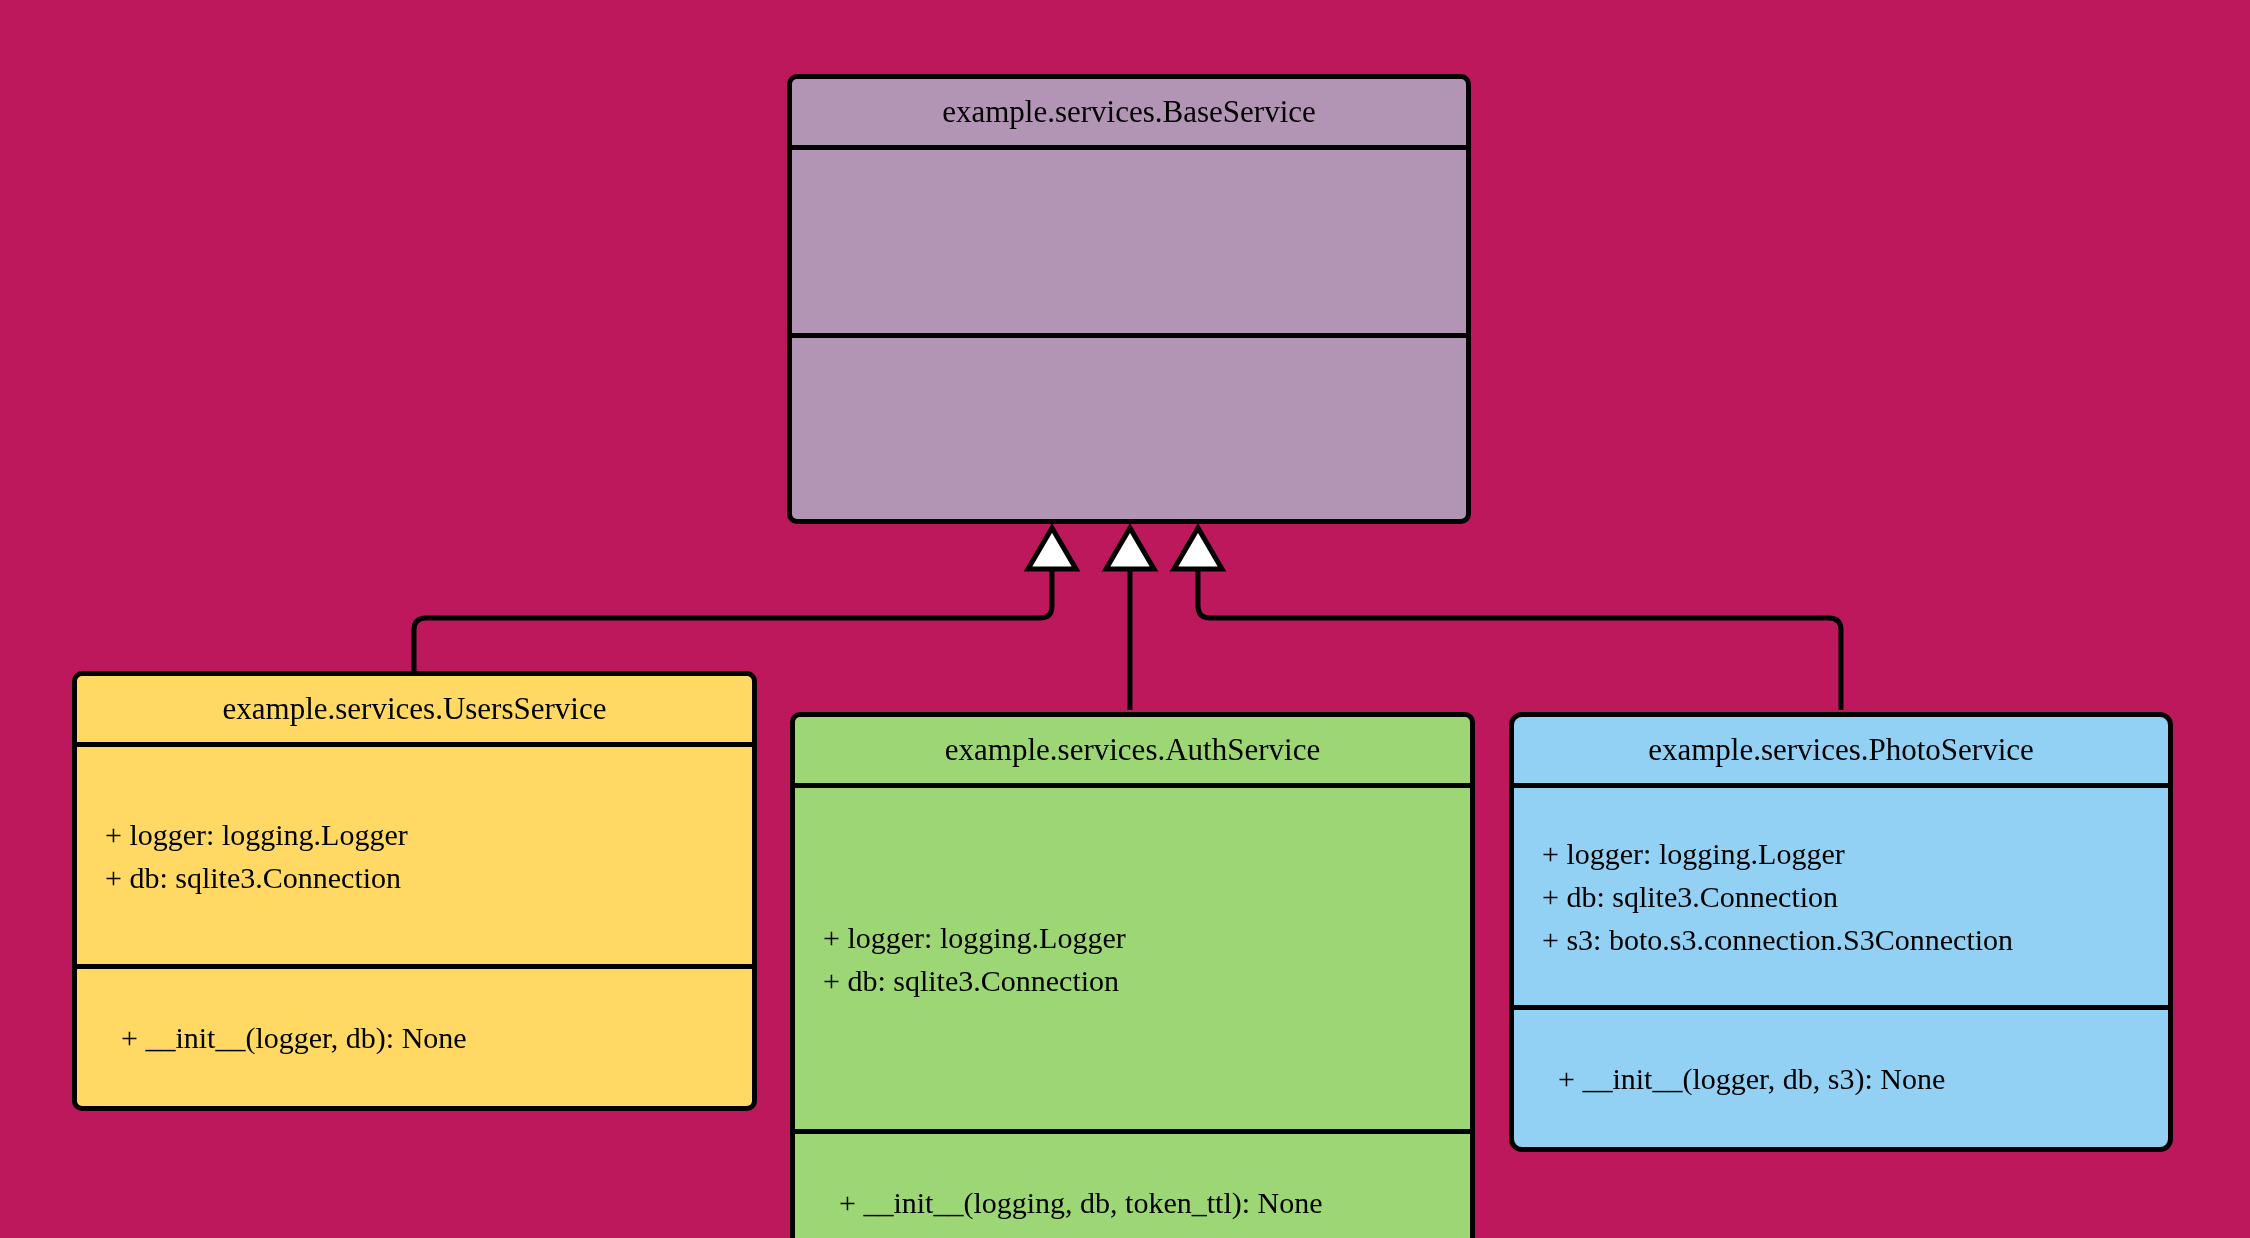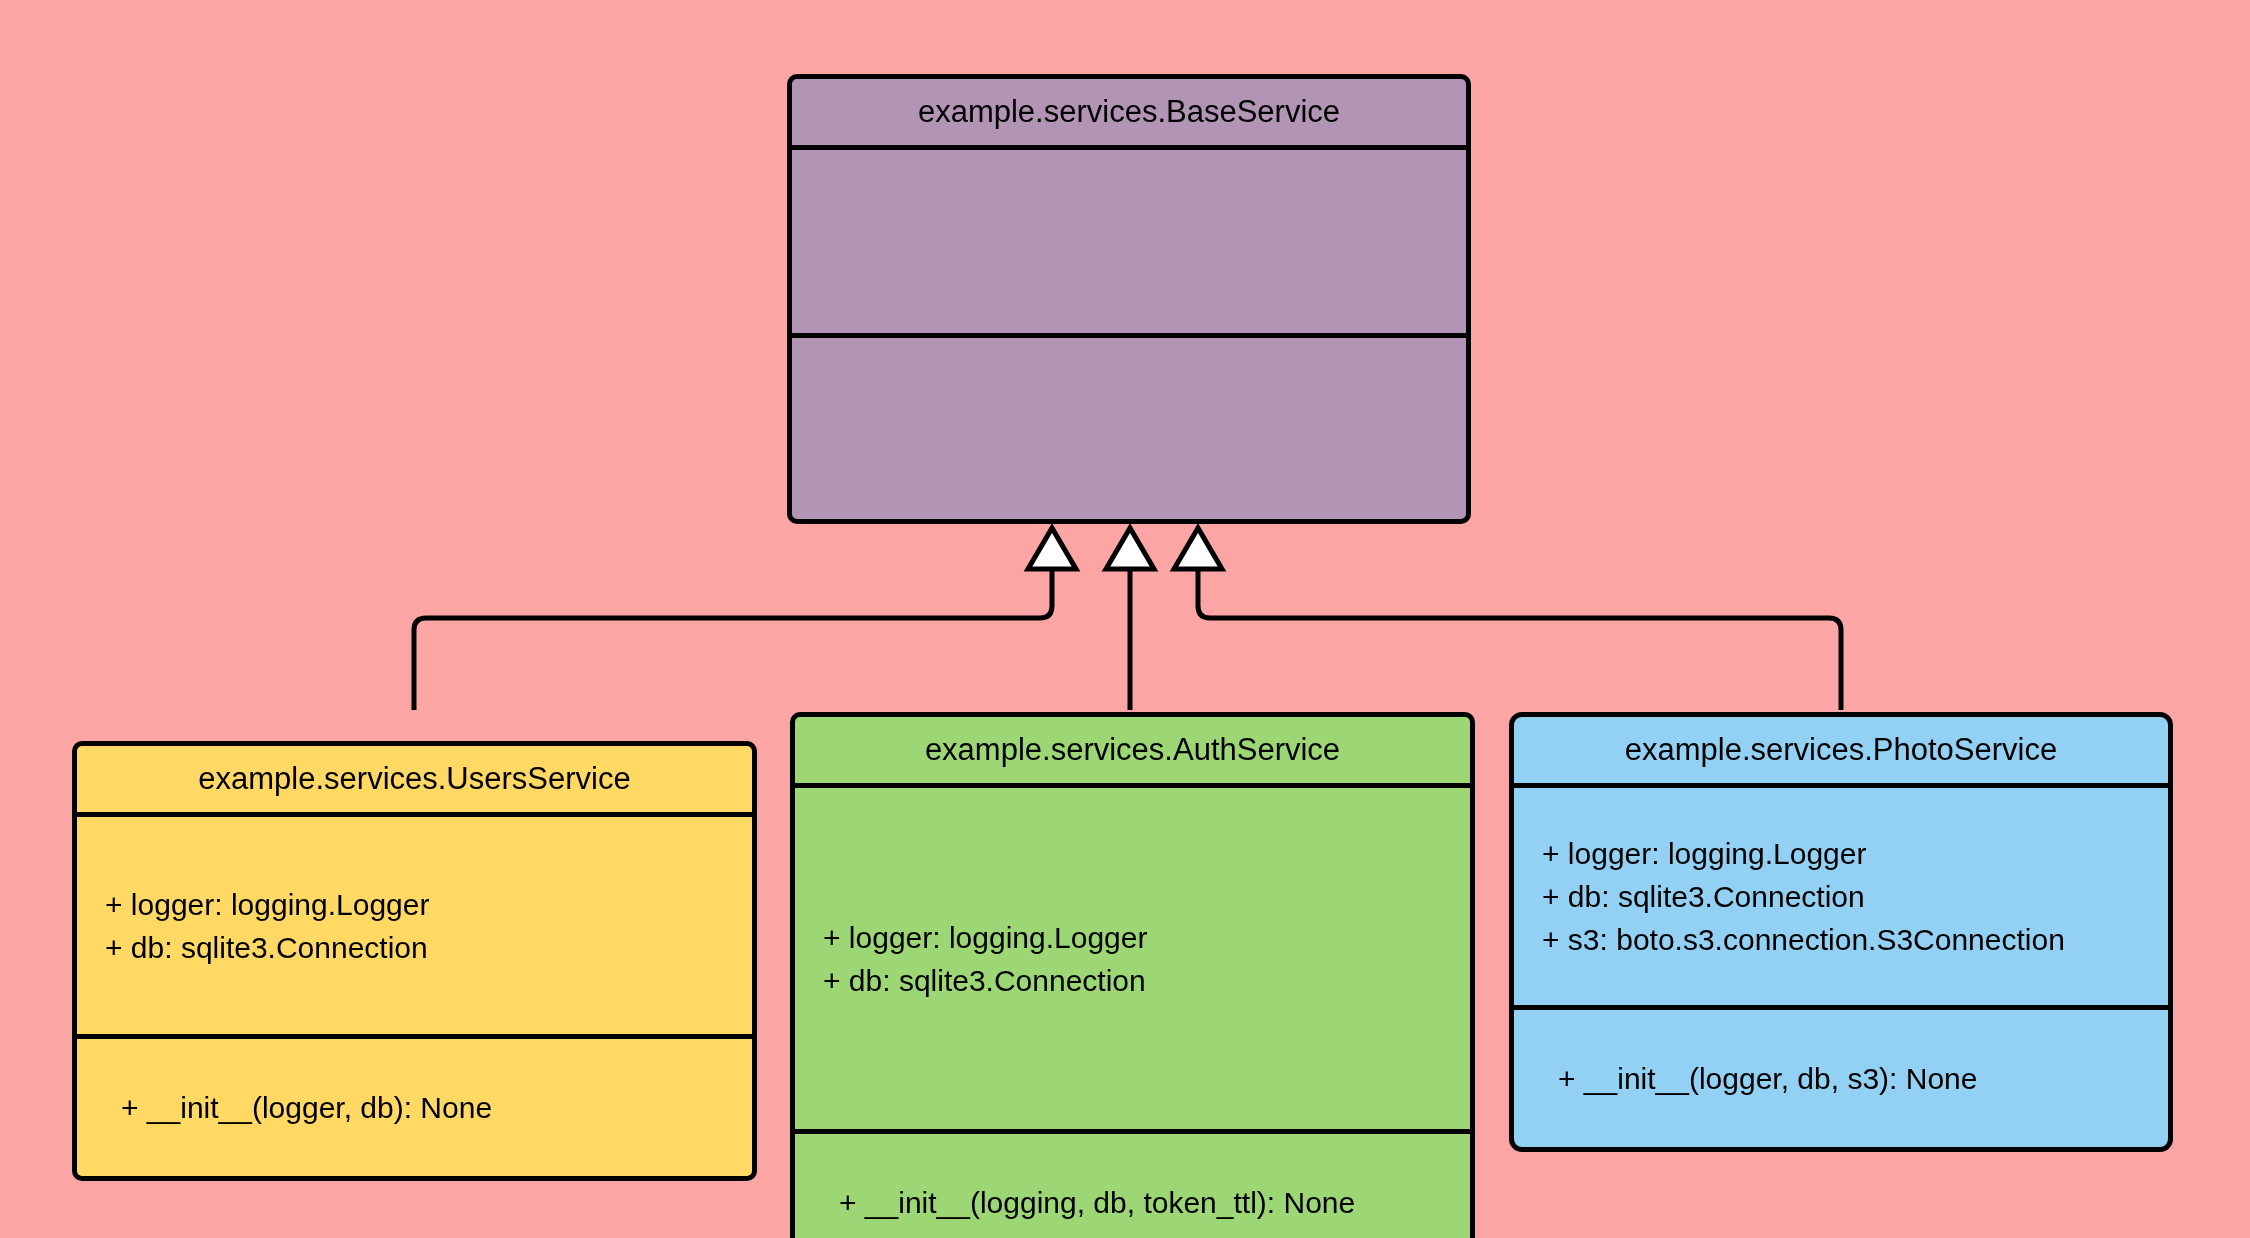--- a/index.html
+++ b/index.html
@@ -4,22 +4,22 @@
 <style>
   html, body {
     margin: 0;
     padding: 0;
     background: #ffffff;
   }
   .canvas {
     position: relative;
     width: 2250px;
     height: 1238px;
-    background: #fca5a5;
-    font-family: Liberation Sans, sans-serif;
+    background: #be185d;
+    font-family: Liberation Serif, serif;
     color: #000000;
     overflow: hidden;
   }
   .connectors {
     position: absolute;
     left: 0; top: 0;
     width: 2250px;
     height: 1238px;
     pointer-events: none;
   }
@@ -57,21 +57,21 @@
     padding: 0 44px;
     font-size: 30px;
     line-height: 43px;
     white-space: nowrap;
   }
   
   .c-base  { left: 787px;  top: 74px;  width: 684px; height: 450px; background: #B294B4; }
   .c-base .attrs { flex: 0 0 183px; }
   .c-base .meths { flex: 1 1 auto; }
   
-  .c-users { left: 72px;   top: 741px; width: 685px; height: 440px; background: #FFD964; }
+  .c-users { left: 72px;   top: 671px; width: 685px; height: 440px; background: #FFD964; }
   .c-auth  { left: 790px;  top: 712px; width: 685px; height: 564px; background: #9DD775; }
   .c-photo { left: 1509px; top: 712px; width: 664px; height: 440px; background: #92D1F4; border-radius: 13px; }
   .c-users .attrs, .c-auth .attrs, .c-photo .attrs { flex: 1 1 auto; }
   .c-users .meths, .c-auth .meths, .c-photo .meths { flex: 0 0 137px; }
 </style>
 </head>
 <body>
 
 <div class="canvas">
 

